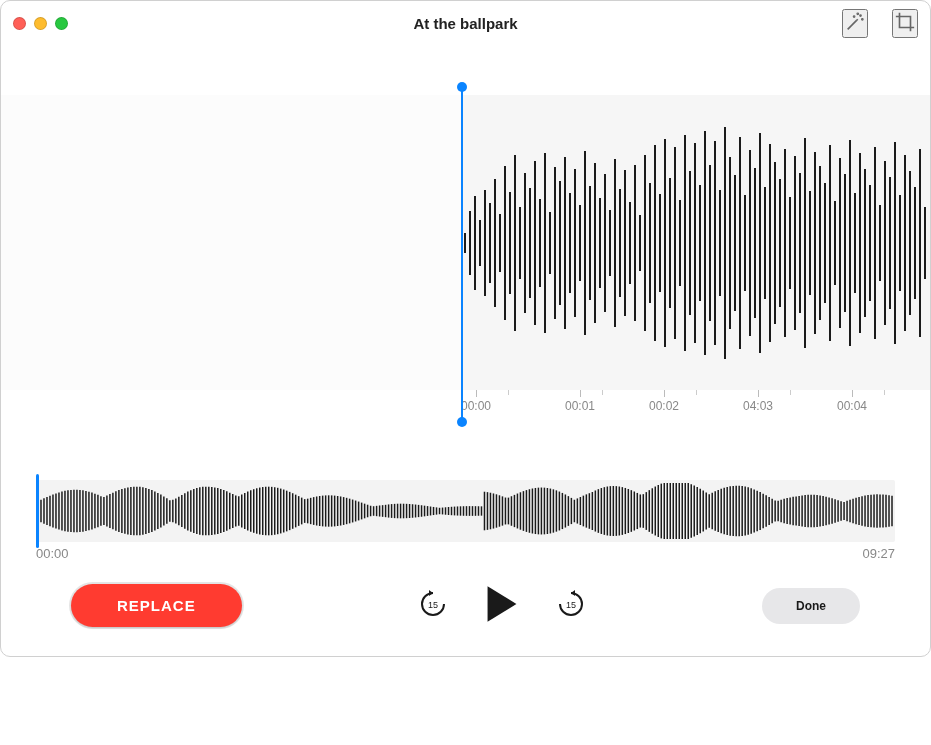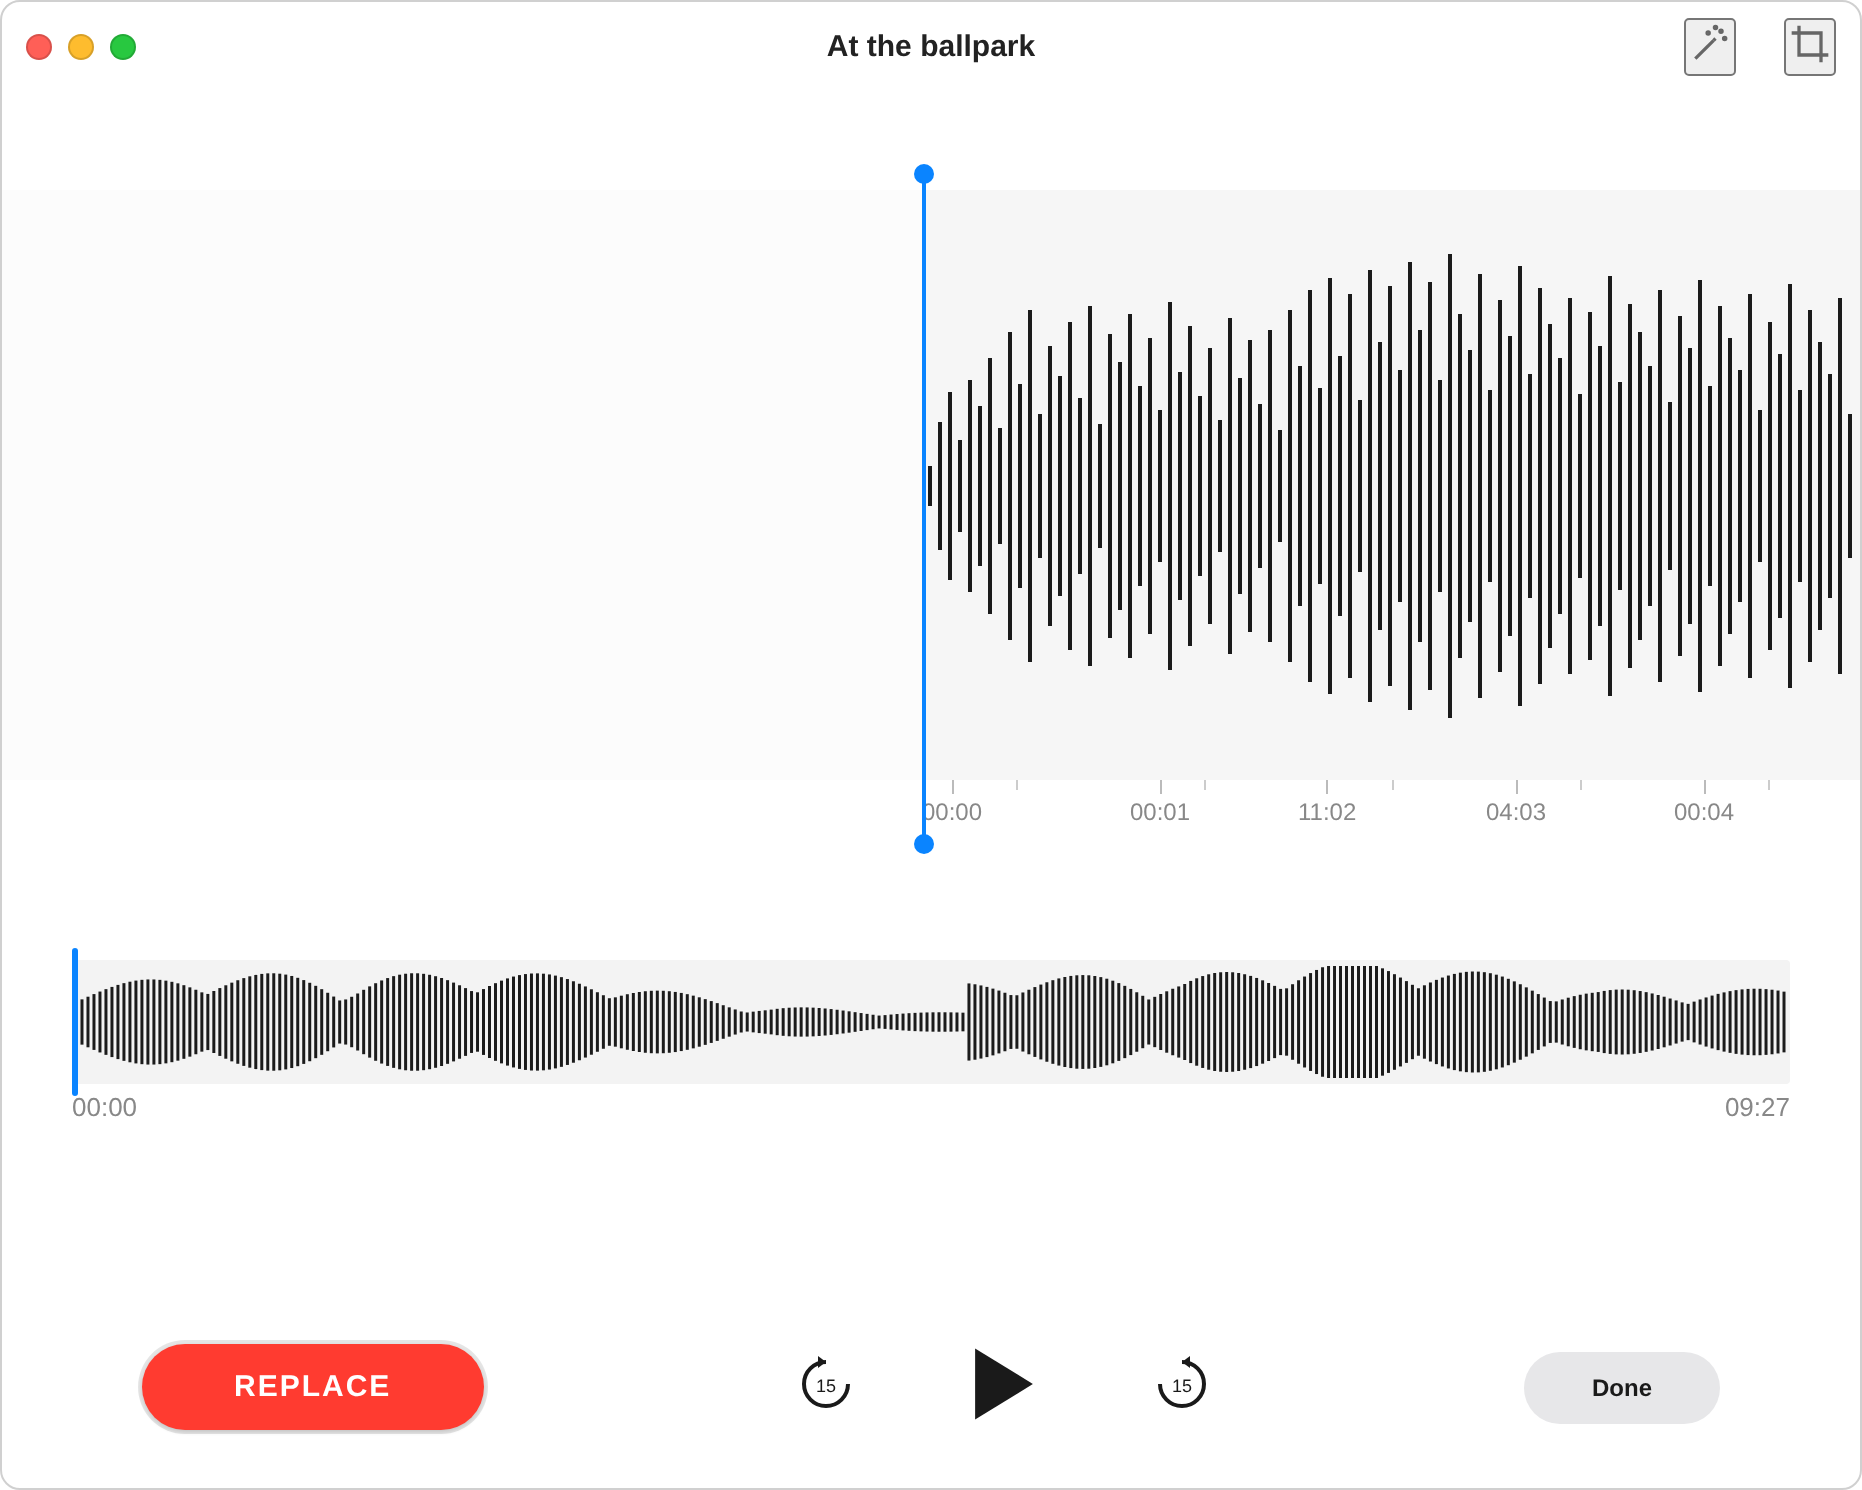--- a/index.html
+++ b/index.html
@@ -1,18 +1,18 @@
 <!DOCTYPE html>
 <html><head>
 <meta charset="utf-8">
 <style>
   * { box-sizing: border-box; margin: 0; padding: 0; }
   html, body { width: 931px; height: 745px; font-family: -apple-system, "Helvetica Neue", Arial, sans-serif; background: #fff; }
   .window {
-    width: 931px; height: 745px; background: #fff; border: 1px solid #d0d0d0; border-radius: 10px;
+    width: 931px; height: 657px; background: #fff; border: 1px solid #d0d0d0; border-radius: 10px;
     overflow: hidden; position: relative; display: flex; flex-direction: column;
   }
   .titlebar {
     height: 44px; display: flex; align-items: center; padding: 0 12px; position: relative;
     border-bottom: 0;
   }
   .traffic-lights { display: flex; gap: 8px; }
   .tl { width: 13px; height: 13px; border-radius: 50%; border: 0.5px solid rgba(0,0,0,.15); }
   .tl.close { background: #ff5f57; }
   .tl.min   { background: #febc2e; }
@@ -47,21 +47,21 @@
 
   .controls {
     position:absolute; left:0; right:0; bottom: 25px; padding: 0 70px;
     display:flex; align-items:center; justify-content:space-between;
   }
   .replace-btn {
     background:#ff3b30; color:#fff; font-weight:700; letter-spacing:1px;
     border:none; padding: 13px 46px; border-radius: 999px; font-size:15px; cursor:pointer;
     box-shadow: 0 0 0 2px rgba(0,0,0,.1), 0 1px 2px rgba(0,0,0,.15);
   }
-  .transport { display:flex; align-items:center; gap:48px; }
+  .transport { display:flex; align-items:center; gap:28px; }
   .transport button { background:none; border:none; cursor:pointer; padding:4px; }
   .play svg { fill:#1a1a1a; }
   .done-btn {
     background:#e7e7e9; color:#1a1a1a; font-weight:600; border:none;
     padding: 11px 34px; border-radius:999px; font-size:12px; cursor:pointer;
   }
 </style>
 </head>
 <body>
 
@@ -193,21 +193,21 @@
           <line x1="464" y1="112" x2="464" y2="184"></line>
       </g>
     </svg>
     <div class="playhead"></div>
 
     <div class="timeline-ticks">
       <div class="tick" style="left:0px"><div class="tmark"></div><span>00:00</span></div>
       <div class="minor" style="left:47px"></div>
       <div class="tick" style="left:104px"><div class="tmark"></div><span>00:01</span></div>
       <div class="minor" style="left:141px"></div>
-      <div class="tick" style="left:188px"><div class="tmark"></div><span>11:02</span></div>
+      <div class="tick" style="left:188px"><div class="tmark"></div><span>00:02</span></div>
       <div class="minor" style="left:235px"></div>
       <div class="tick" style="left:282px"><div class="tmark"></div><span>04:03</span></div>
       <div class="minor" style="left:329px"></div>
       <div class="tick" style="left:376px"><div class="tmark"></div><span>00:04</span></div>
       <div class="minor" style="left:423px"></div>
     </div>
   </div>
 
   <div class="overview">
     <div class="overview-playhead"></div>

